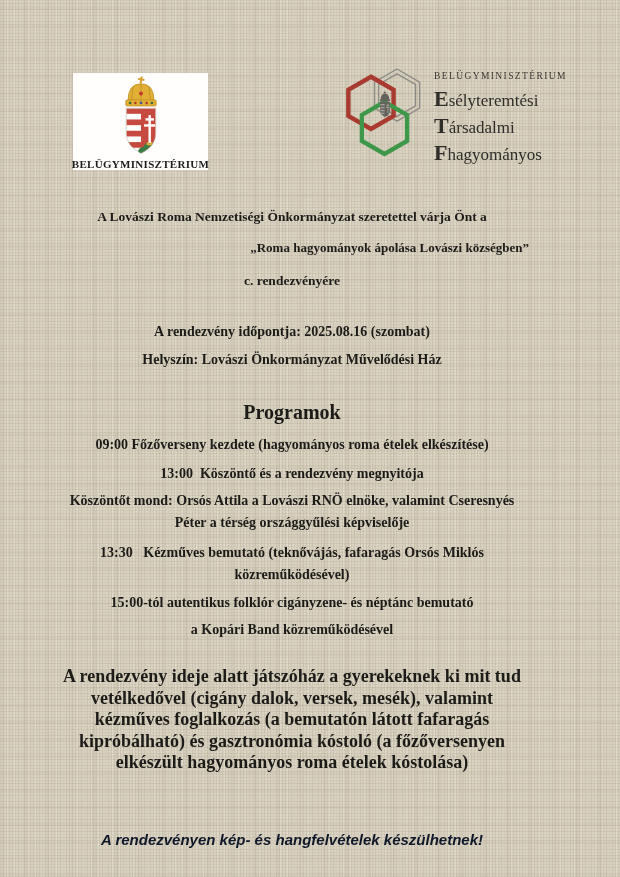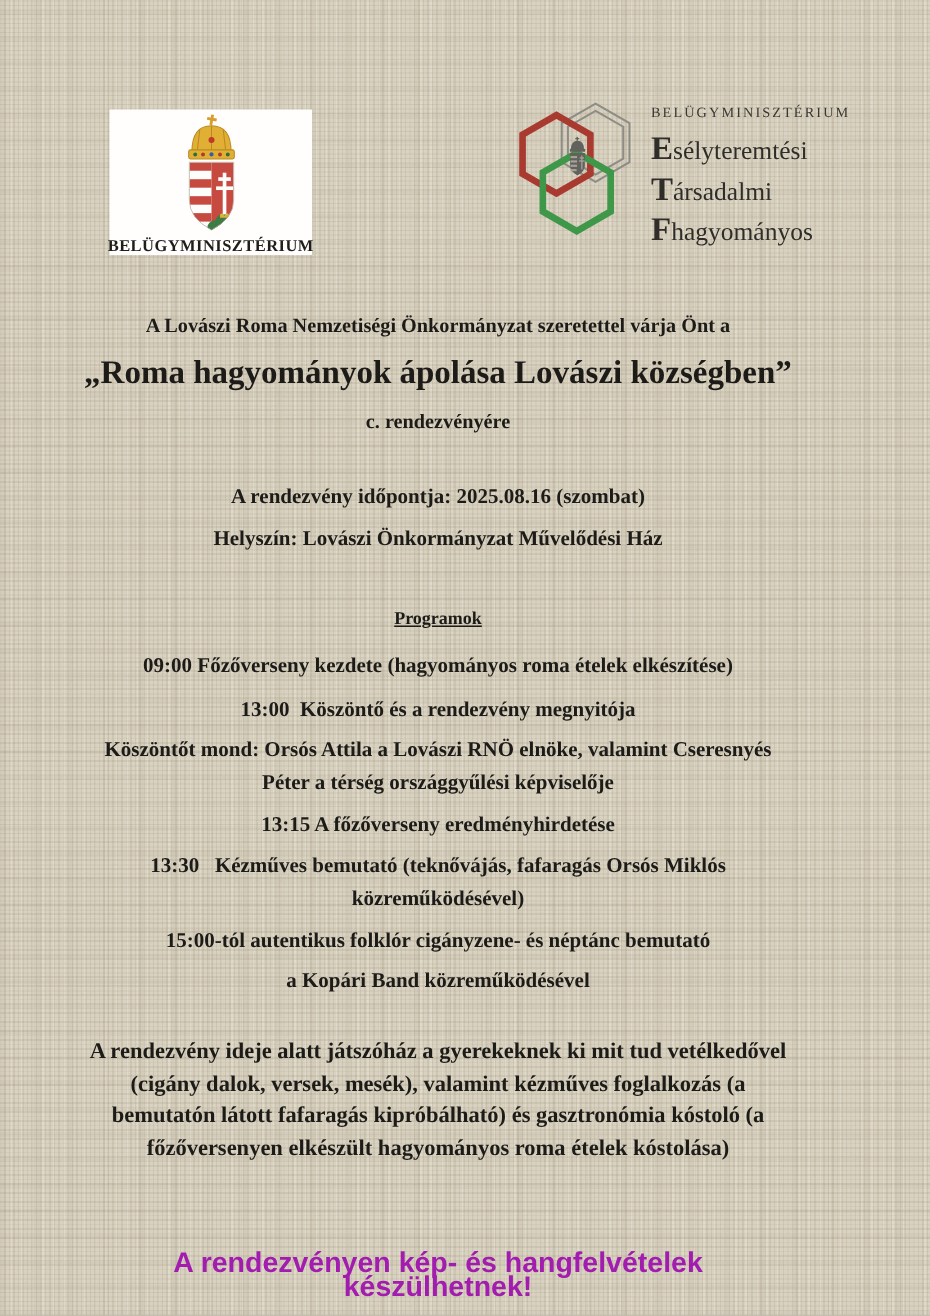--- a/index.html
+++ b/index.html
@@ -36,37 +36,37 @@
     position:absolute;left:342px;top:66px;display:flex;align-items:flex-start;text-align:left;
   }
   .tef-text{margin-left:7px;padding-top:5px;}
   .tef-ministry{font-size:9.5px;letter-spacing:1.4px;color:#3a3833;margin:0 0 5px 0;white-space:nowrap;}
   .tef-line{font-size:17px;line-height:25px;color:#2e2d29;white-space:nowrap;}
   .tef-line .initial{font-size:22px;font-weight:bold;}
   
   .flow{position:absolute;left:0;top:0;width:584px;padding:0 55px;box-sizing:border-box;}
   .flow p{margin:0 auto;font-weight:bold;}
   .intro  {margin-top:208px !important;font-size:13.5px;line-height:17px;}
-  .title  {margin-top:12px  !important;font-size:22px;  line-height:21px;}
+  .title  {margin-top:12px  !important;font-size:13px;  line-height:21px;text-align:right;}
   .suffix {margin-top:14px  !important;font-size:13.5px;line-height:17px;}
   .date   {margin-top:34px  !important;font-size:14px;  line-height:18px;}
   .venue  {margin-top:10px  !important;font-size:14px;  line-height:18px;}
-  .prog-heading{margin-top:33px !important;font-size:12px;line-height:20px;text-decoration:underline;}
+  .prog-heading{margin-top:33px !important;font-size:20px;line-height:20px;}
   .prog-item{font-size:14px;line-height:17px;white-space:pre-wrap;margin-top:12px !important;}
   .prog-item.twoline{line-height:22px;}
   .pi-0{margin-top:14px !important;}
   .pi-2{margin-top:8px !important;max-width:450px;}
   .pi-3{margin-top:8px !important;}
   .pi-4{margin-top:8px !important;max-width:465px;}
   .pi-5{margin-top:8px !important;}
   .pi-6{margin-top:10px !important;}
-  .details{margin-top:28px !important;font-size:15px;line-height:21.5px;max-width:505px;}
+  .details{margin-top:28px !important;font-size:18px;line-height:21.5px;max-width:505px;}
   .footer-note{
     margin-top:58px !important;
-    font-family:"Liberation Sans",sans-serif;font-size:19px;line-height:16px;color:#a21caf;
+    font-family:"Liberation Sans",sans-serif;font-size:15px;line-height:16px;color:#0f172a;font-style:italic;
   }
 </style>
 </head>
 <body>
 
 <div class="page">
 
   <div class="texture">
     <svg class="noise" width="620" height="877">
       <filter id="linenNoise">
@@ -162,21 +162,20 @@
       <p class="intro">A Lovászi Roma Nemzetiségi Önkormányzat szeretettel várja Önt a</p>
       <p class="title">„Roma hagyományok ápolása Lovászi községben”</p>
       <p class="suffix">c. rendezvényére</p>
       <p class="date">A rendezvény időpontja: 2025.08.16 (szombat)</p>
       <p class="venue">Helyszín: Lovászi Önkormányzat Művelődési Ház</p>
 
       <p class="prog-heading">Programok</p>
       <p class="prog-item pi-0">09:00 Főzőverseny kezdete (hagyományos roma ételek elkészítése)</p>
       <p class="prog-item pi-1">13:00  Köszöntő és a rendezvény megnyitója</p>
       <p class="prog-item twoline pi-2">Köszöntőt mond: Orsós Attila a Lovászi RNÖ elnöke, valamint Cseresnyés Péter a térség országgyűlési képviselője</p>
-      <p class="prog-item pi-3">13:15 A főzőverseny eredményhirdetése</p>
       <p class="prog-item twoline pi-4">13:30   Kézműves bemutató (teknővájás, fafaragás Orsós Miklós közreműködésével)</p>
       <p class="prog-item pi-5">15:00-tól autentikus folklór cigányzene- és néptánc bemutató</p>
       <p class="prog-item pi-6">a Kopári Band közreműködésével</p>
 
       <p class="details">A rendezvény ideje alatt játszóház a gyerekeknek ki mit tud vetélkedővel (cigány dalok, versek, mesék), valamint kézműves foglalkozás (a bemutatón látott fafaragás kipróbálható) és gasztronómia kóstoló (a főzőversenyen elkészült hagyományos roma ételek kóstolása)</p>
 
       <p class="footer-note">A rendezvényen kép- és hangfelvételek készülhetnek!</p>
     </div>
 
   </div>

